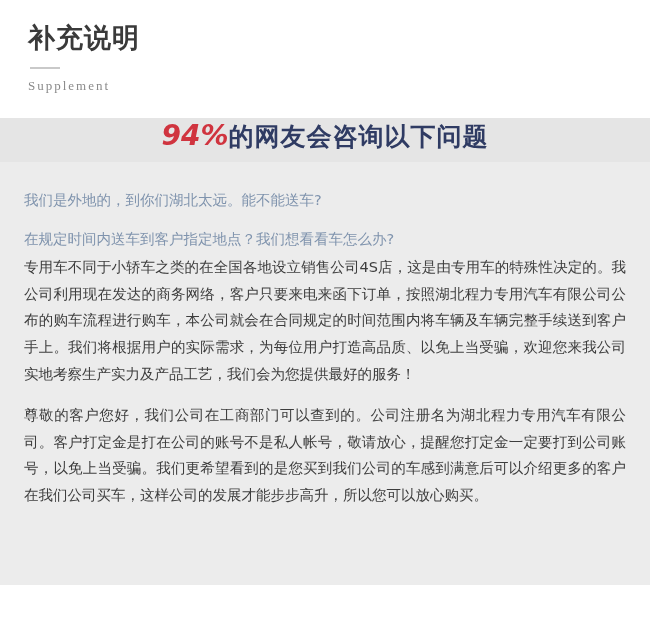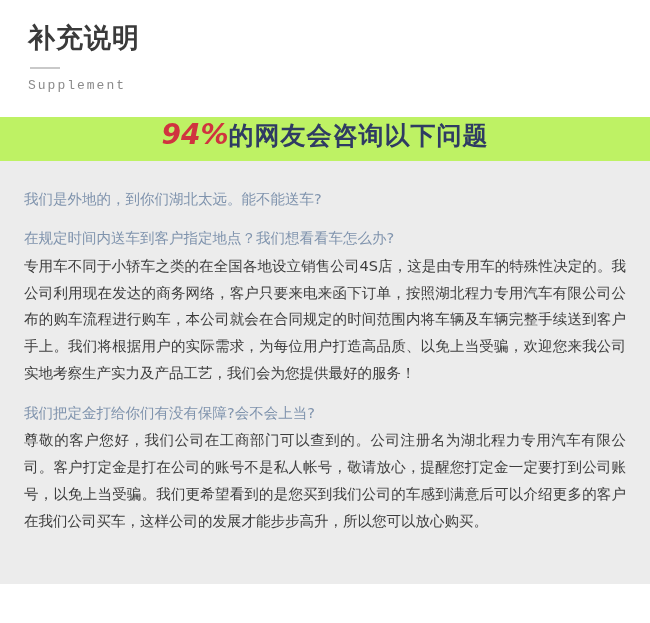--- a/index.html
+++ b/index.html
@@ -36,29 +36,29 @@
   .header-rule {
     width: 30px;
     height: 2px;
     background: #c9c9c9;
     margin: 14px 0 9px 2px;
   }
   .header-sub {
     font-size: 13px;
     color: #8a8a8a;
     letter-spacing: 2px;
-    font-family: Liberation Mono, monospace;
+    font-family: Liberation Serif, serif;
   }
 
   
   .banner {
     margin-top: 24px;
     text-align: center;
     padding-bottom: 8px;
-    background: #bef264;
+    background: #e5e5e5;
   }
   .banner-line1 {
     font-size: 25px;
     font-weight: bold;
     color: #2f3b63;
     letter-spacing: 1px;
     line-height: 1.3;
     font-family: "DejaVu Sans", "Liberation Sans", sans-serif;
   }
   .banner-pct {
@@ -124,19 +124,18 @@
     <div class="qa-block">
       <div class="qa-question">我们是外地的，到你们湖北太远。能不能送车?</div>
     </div>
 
     <div class="qa-block">
       <div class="qa-question">在规定时间内送车到客户指定地点？我们想看看车怎么办?</div>
       <div class="qa-answer">专用车不同于小轿车之类的在全国各地设立销售公司4S店，这是由专用车的特殊性决定的。我公司利用现在发达的商务网络，客户只要来电来函下订单，按照湖北程力专用汽车有限公司公布的购车流程进行购车，本公司就会在合同规定的时间范围内将车辆及车辆完整手续送到客户手上。我们将根据用户的实际需求，为每位用户打造高品质、以免上当受骗，欢迎您来我公司实地考察生产实力及产品工艺，我们会为您提供最好的服务！</div>
     </div>
 
     <div class="qa-block">
-      <div class="qa-question">我们把定金打给你们有没有保障?会不会上当?</div>
       <div class="qa-answer">尊敬的客户您好，我们公司在工商部门可以查到的。公司注册名为湖北程力专用汽车有限公司。客户打定金是打在公司的账号不是私人帐号，敬请放心，提醒您打定金一定要打到公司账号，以免上当受骗。我们更希望看到的是您买到我们公司的车感到满意后可以介绍更多的客户在我们公司买车，这样公司的发展才能步步高升，所以您可以放心购买。</div>
     </div>
 
   </div>
 
 </div>
 
 </body></html>

